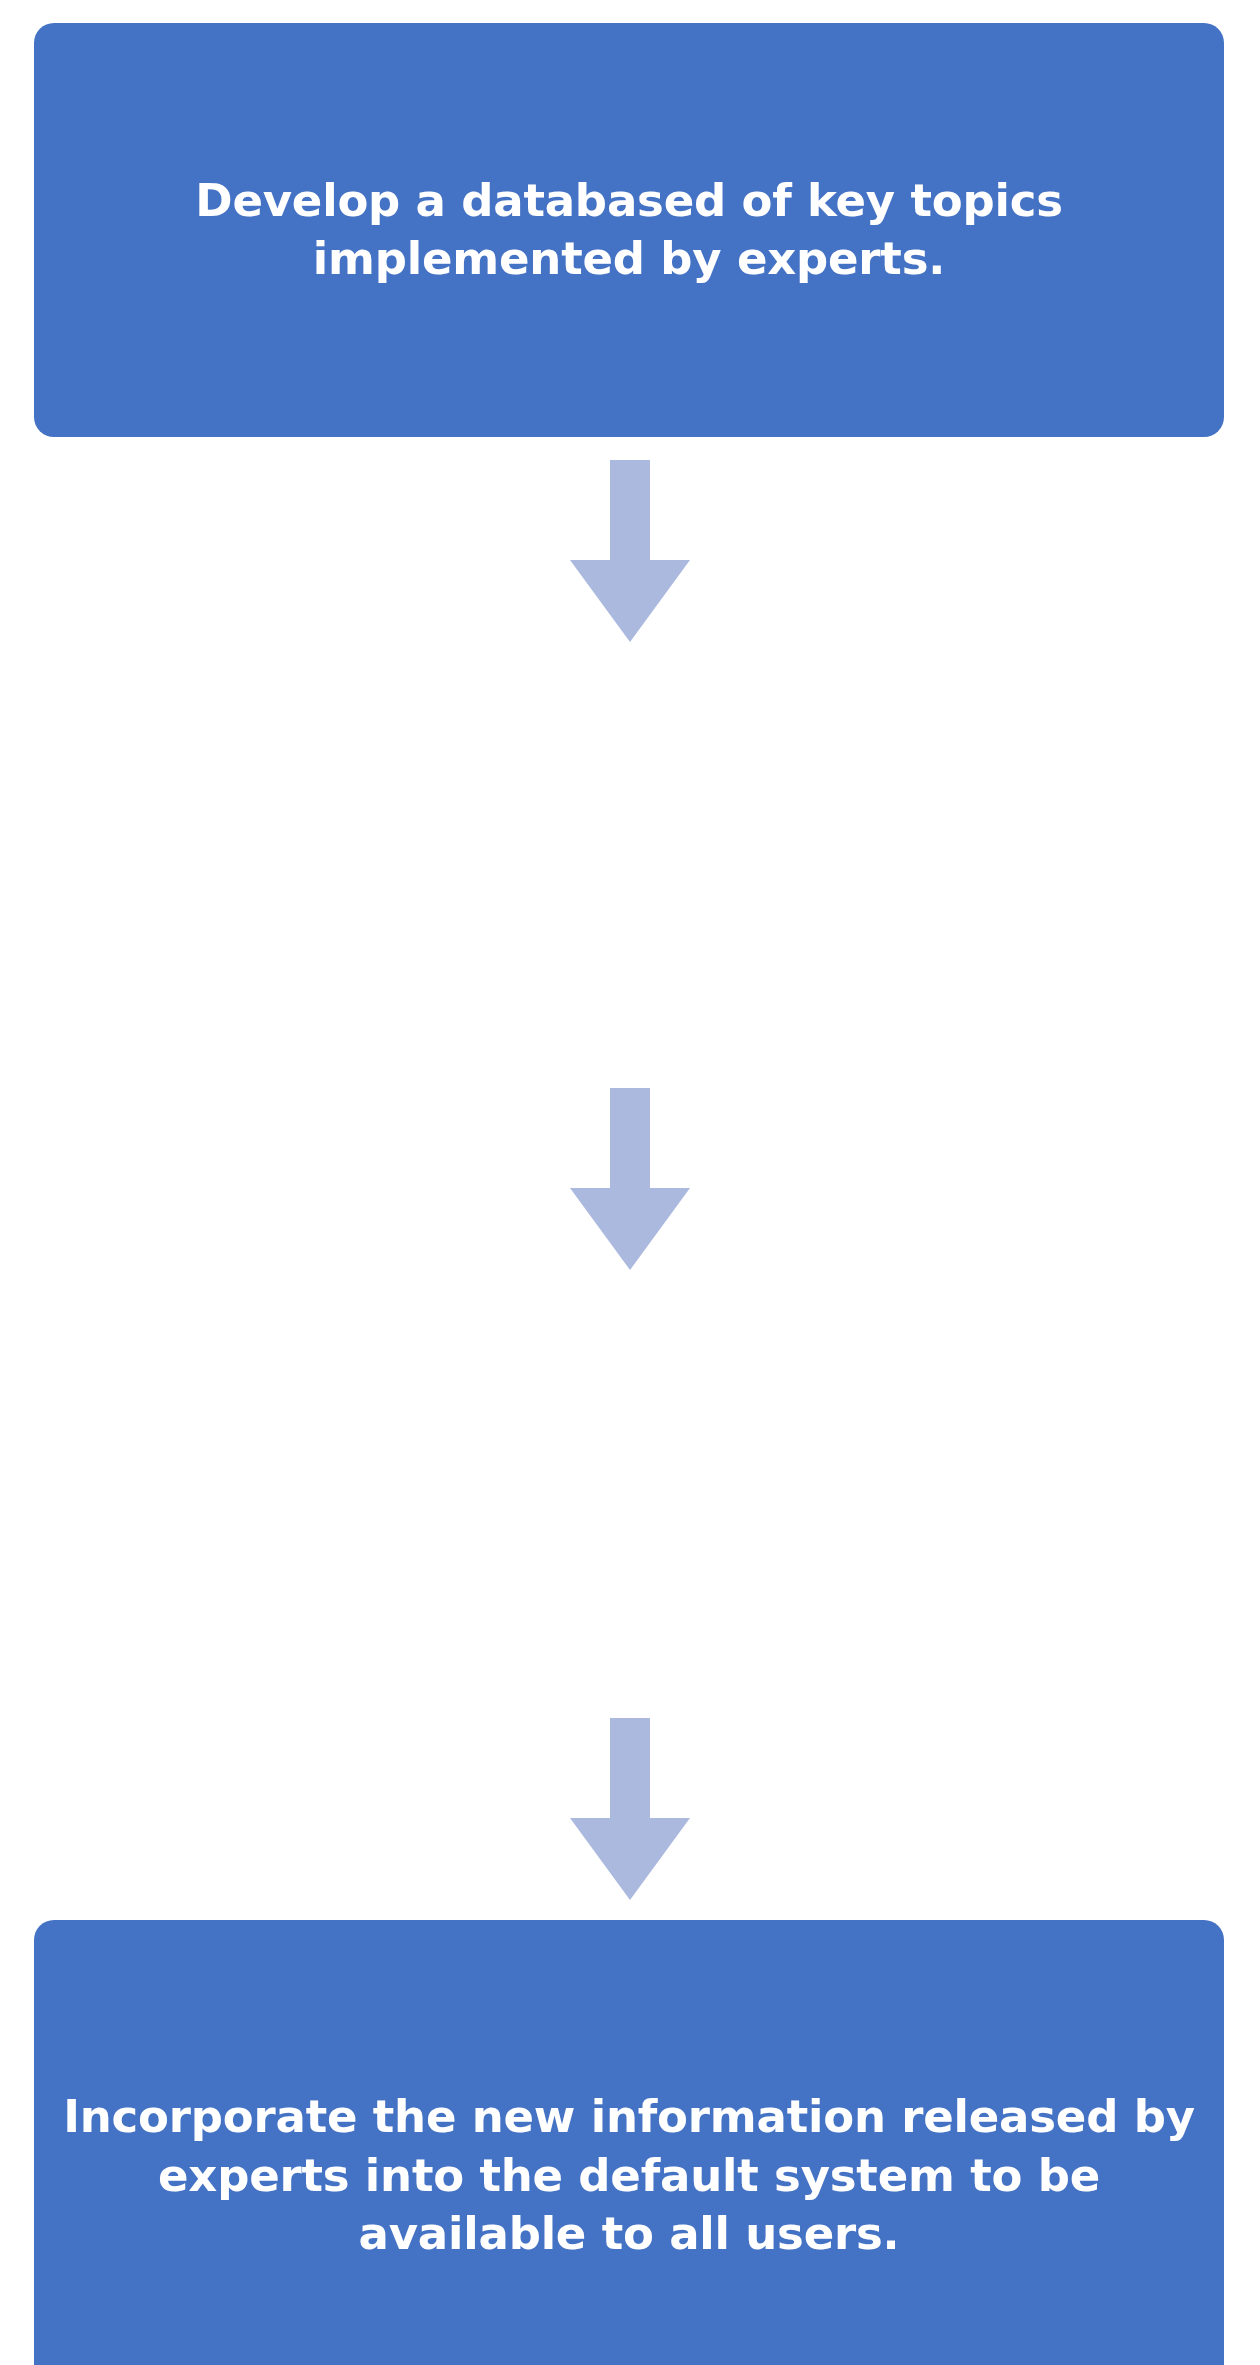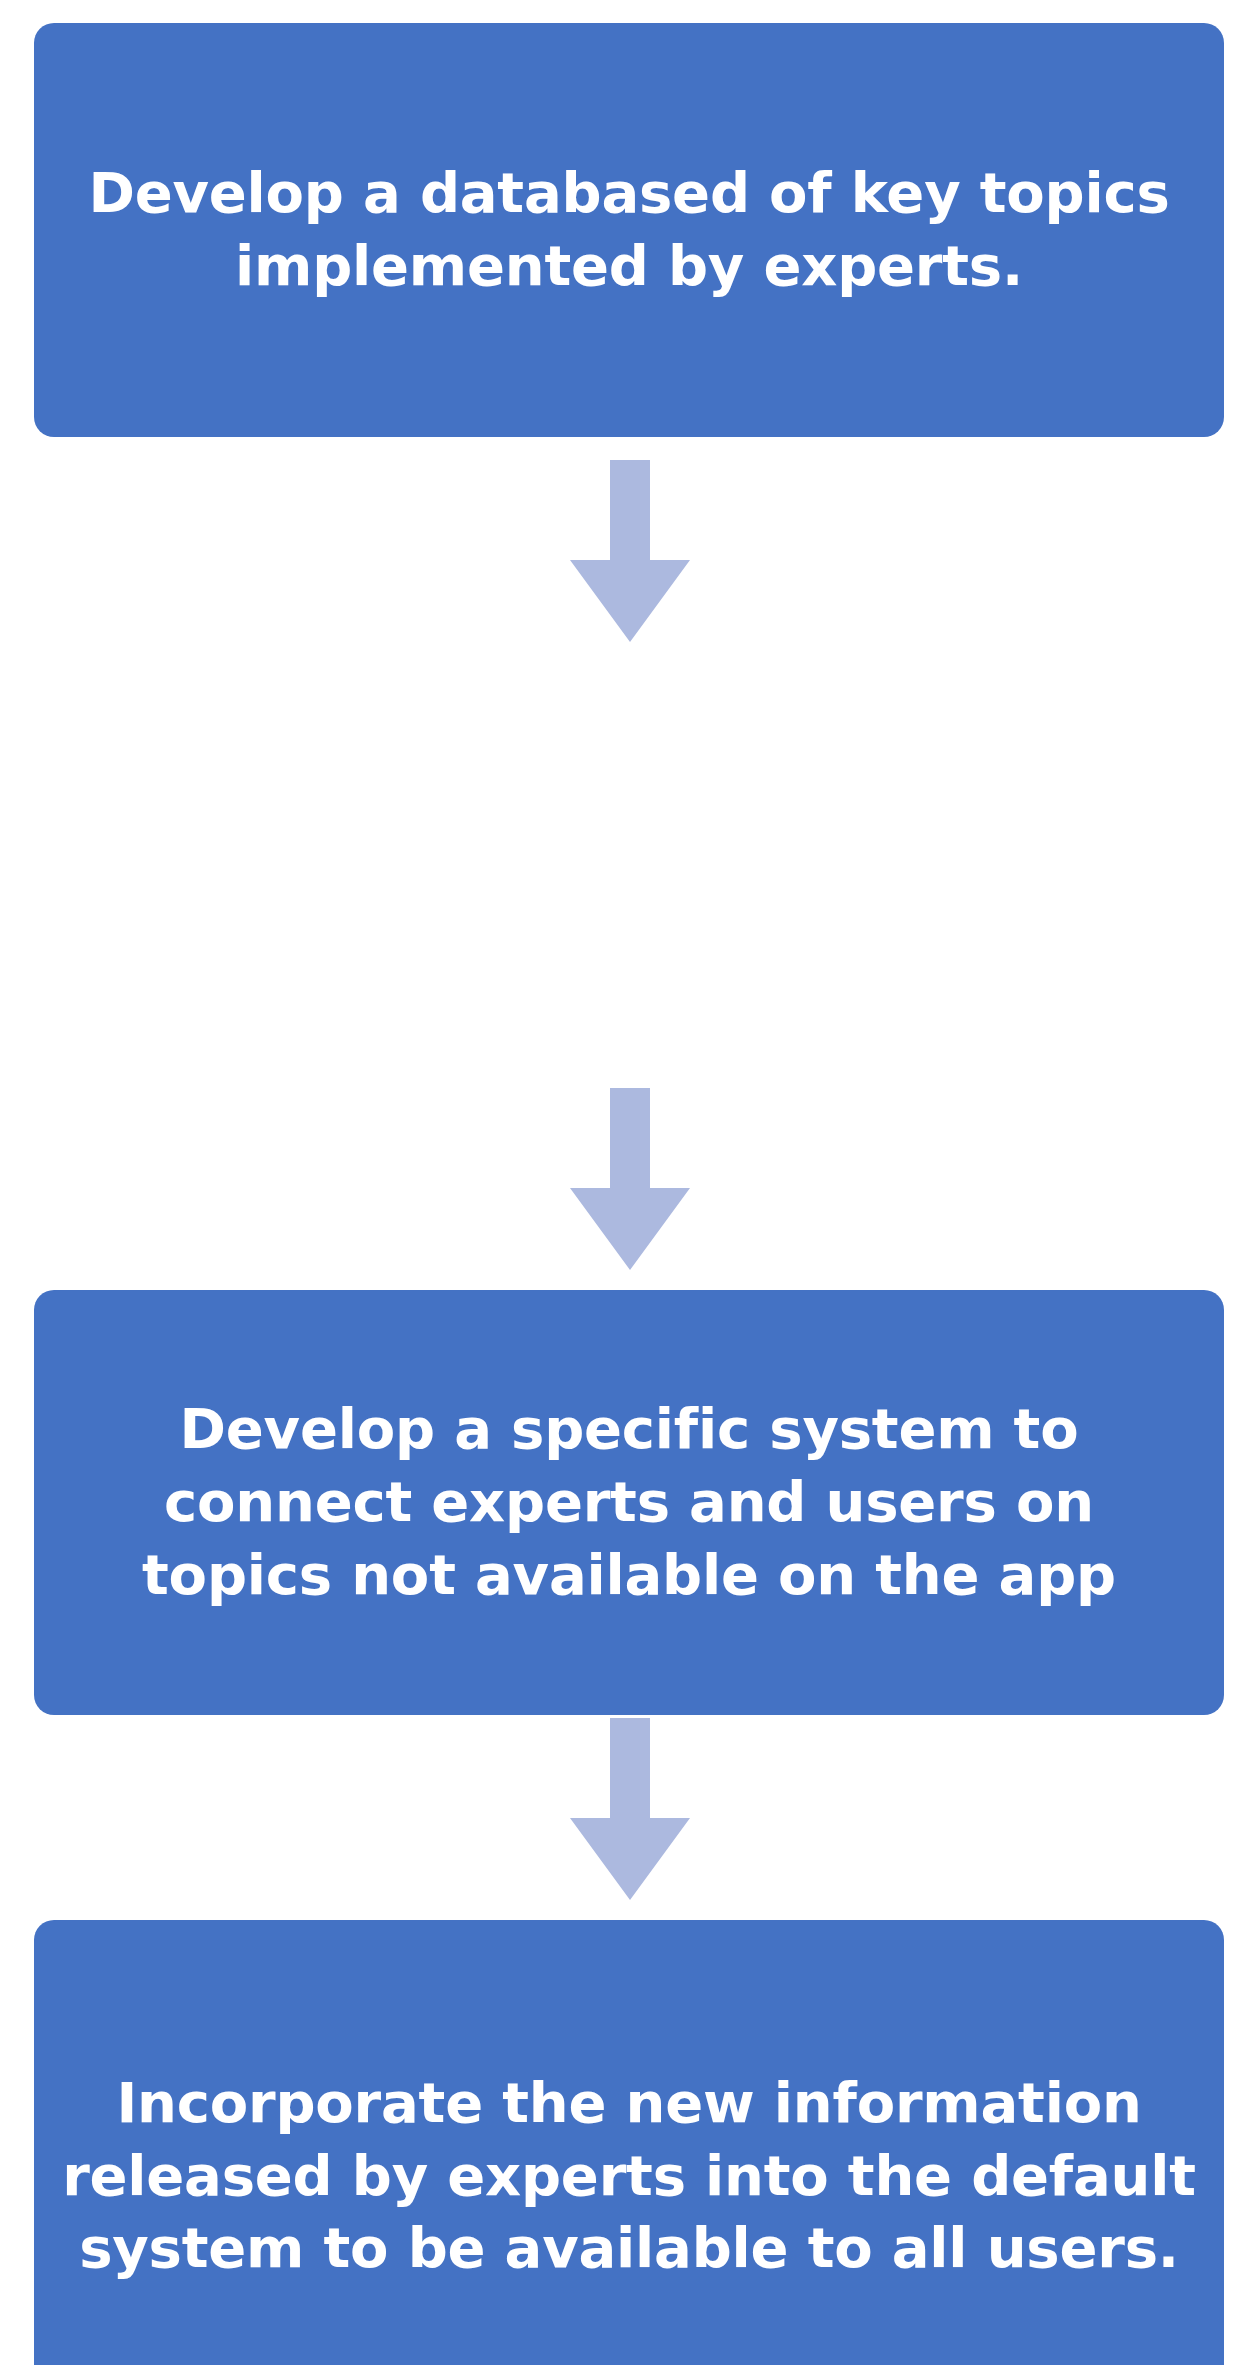--- a/index.html
+++ b/index.html
@@ -29,21 +29,21 @@
     box-sizing: border-box;
     display: flex;
     align-items: center;
     justify-content: center;
     padding: 10px 28px;
   }
   .flow-node-label {
     color: #FFFFFF;
     font-family: "DejaVu Sans", sans-serif;
     font-weight: bold;
-    font-size: 56px;
+    font-size: 45px;
     line-height: 1.30;
     text-align: center;
     letter-spacing: -0.2px;
     white-space: pre-line;
     width: 100%;
   }
   .flow-arrow {
     position: absolute;
     left: 0;
     width: 1260px;
@@ -79,23 +79,20 @@
     </svg>
   </div>
 
 
   <div class="flow-arrow" id="arrow-2">
     <svg width="120" height="182" viewBox="0 0 120 182">
       <polygon points="40,0 80,0 80,100 120,100 60,182 0,100 40,100" fill="#ACB9DF"></polygon>
     </svg>
   </div>
 
-  <div class="flow-node" id="node-3">
-    <div class="flow-node-label">Develop a specific system to connect experts and users on topics not available on the app</div>
-  </div>
 
   <div class="flow-arrow" id="arrow-3">
     <svg width="120" height="182" viewBox="0 0 120 182">
       <polygon points="40,0 80,0 80,100 120,100 60,182 0,100 40,100" fill="#ACB9DF"></polygon>
     </svg>
   </div>
 
   <div class="flow-node" id="node-4">
     <div class="flow-node-label">Incorporate the new information released by experts into the default system to be available to all users.</div>
   </div>

